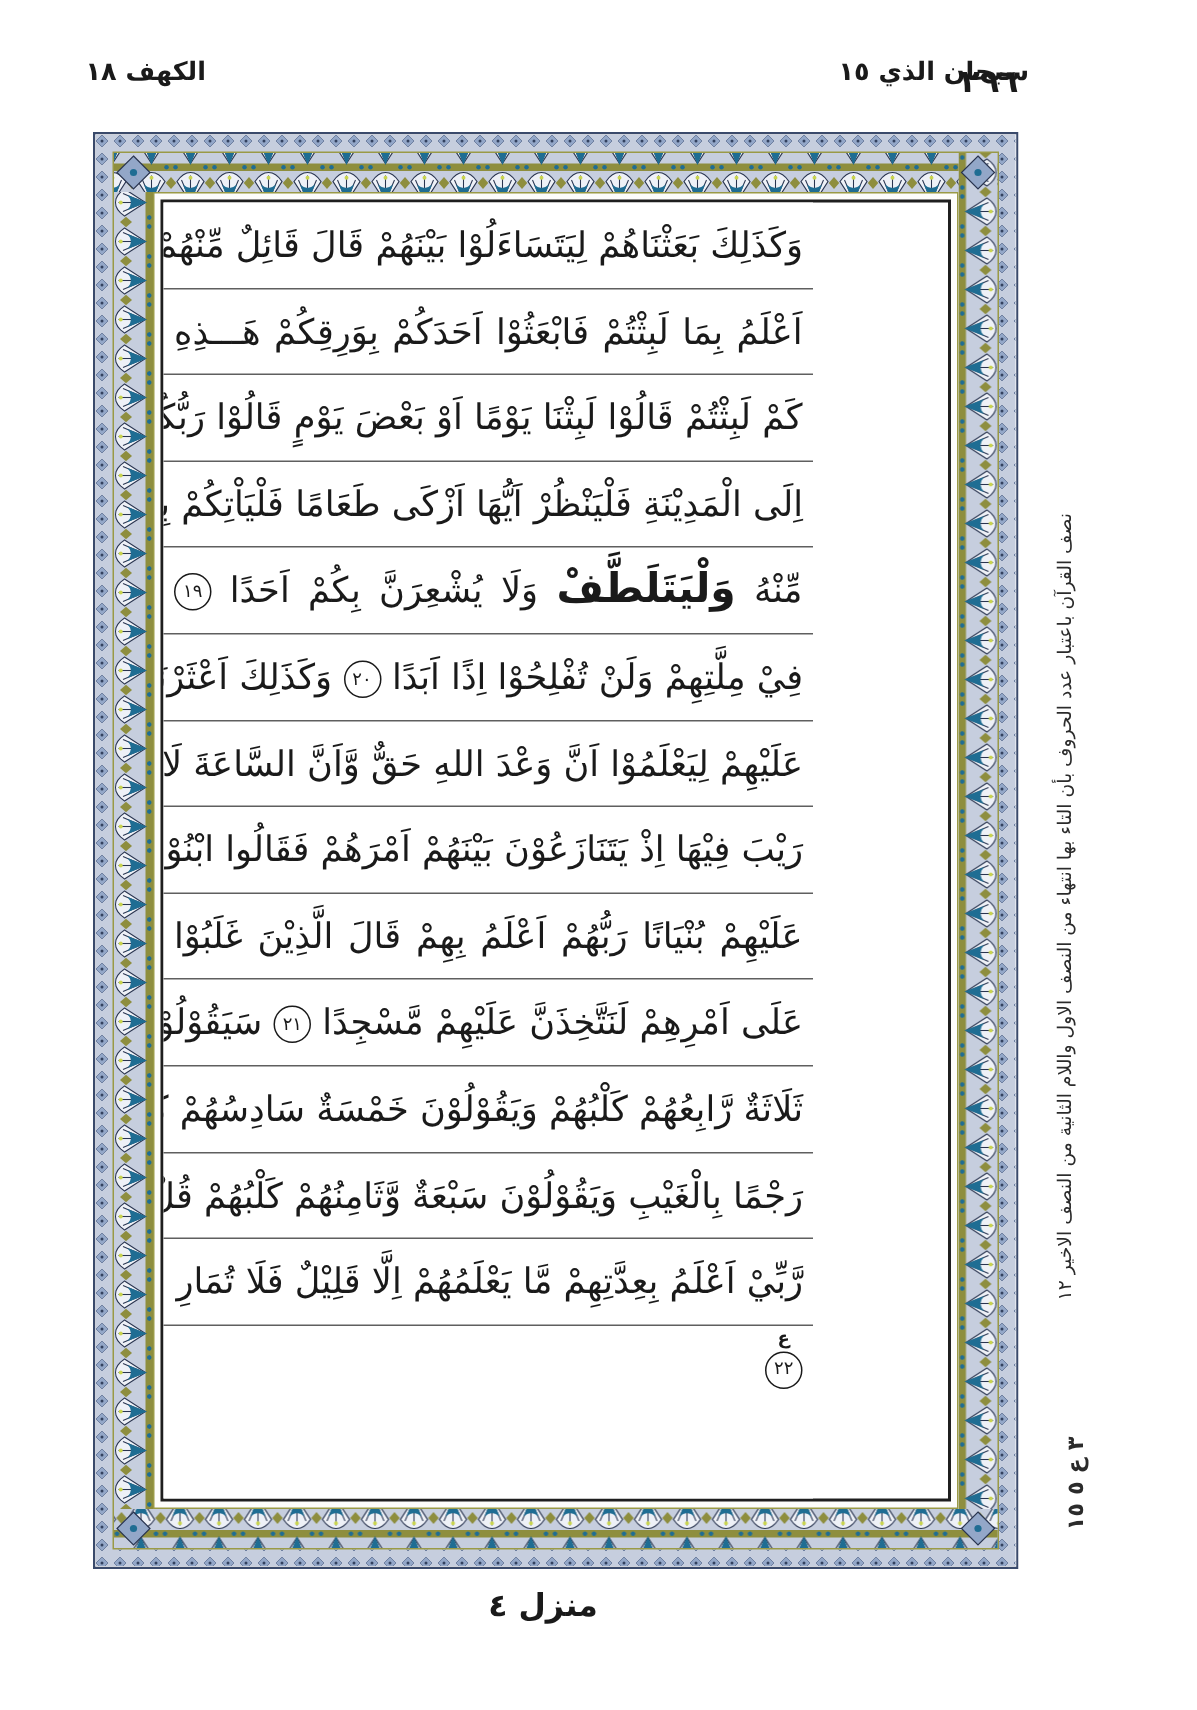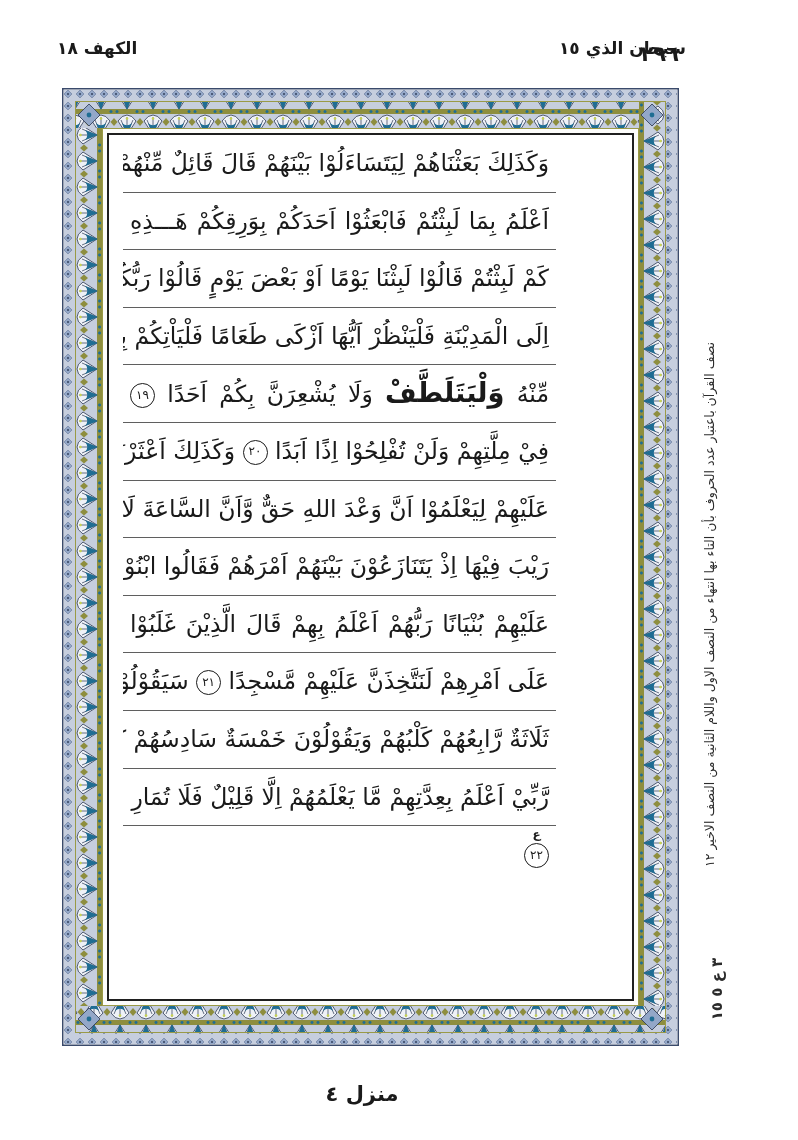--- a/index.html
+++ b/index.html
@@ -11,21 +11,21 @@
   }
   
   .hdr{position:absolute;direction:rtl;font-size:17px;font-weight:bold;white-space:nowrap;}
   .hdr-surah{top:38px;left:57px;}
   .hdr-page{top:42px;left:62px;width:617px;text-align:right;font-size:21px;letter-spacing:1px;}
   .hdr-juz{top:38px;right:112px;}
   
   .frame-svg{position:absolute;left:62px;top:88px;}
   
   .text-block{
-    position:absolute;left:123px;top:135px;width:433px;height:864px;
+    position:absolute;left:109px;top:135px;width:433px;height:864px;
     display:grid;grid-template-rows:repeat(15,1fr);
     background:#ffffff;
   }
   .qline{
     direction:rtl;
     text-align:justify;
     text-align-last:justify;
     -moz-text-align-last:justify;
     overflow:hidden;
     padding:0 7px;
@@ -60,21 +60,21 @@
   .ruku-margin-box .rot{
     width:108px;height:34px;
     transform:translateY(108px) rotate(-90deg);
     transform-origin:0 0;
     direction:rtl;text-align:center;white-space:nowrap;
     font-size:15px;font-weight:bold;color:#2b2b2b;line-height:34px;
   }
   
   .footer-label{
     position:absolute;top:1058px;left:62px;width:600px;text-align:center;
-    direction:rtl;font-size:21px;font-weight:bold;margin-top:24px;
+    direction:rtl;font-size:21px;font-weight:bold;
   }
 </style>
 </head>
 <body>
 
 <div class="hdr hdr-surah">الكهف ١٨</div>
 <div class="hdr hdr-page">٢٩٦</div>
 <div class="hdr hdr-juz">سبحان الذي ١٥</div>
 
 <svg class="frame-svg" width="617" height="958" viewBox="0 0 617 958" xmlns="http://www.w3.org/2000/svg">
@@ -143,20 +143,21 @@
     <div class="qline"><span>فِيْ مِلَّتِهِمْ وَلَنْ تُفْلِحُوْا اِذًا اَبَدًا</span> <span class="ayah">
         <span class="ayah-num">٢٠</span>
       </span> <span>وَكَذَلِكَ اَعْثَرْنَا</span> </div>
     <div class="qline"><span>عَلَيْهِمْ لِيَعْلَمُوْا اَنَّ وَعْدَ اللهِ حَقٌّ وَّاَنَّ السَّاعَةَ لَا</span> </div>
     <div class="qline"><span>رَيْبَ فِيْهَا اِذْ يَتَنَازَعُوْنَ بَيْنَهُمْ اَمْرَهُمْ فَقَالُوا ابْنُوْا</span> </div>
     <div class="qline"><span>عَلَيْهِمْ بُنْيَانًا رَبُّهُمْ اَعْلَمُ بِهِمْ قَالَ الَّذِيْنَ غَلَبُوْا</span> </div>
     <div class="qline"><span>عَلَى اَمْرِهِمْ لَنَتَّخِذَنَّ عَلَيْهِمْ مَّسْجِدًا</span> <span class="ayah">
         <span class="ayah-num">٢١</span>
       </span> <span>سَيَقُوْلُوْنَ</span> </div>
     <div class="qline"><span>ثَلَاثَةٌ رَّابِعُهُمْ كَلْبُهُمْ وَيَقُوْلُوْنَ خَمْسَةٌ سَادِسُهُمْ كَلْبُهُمْ</span> </div>
+    <div class="qline"><span>رَجْمًا بِالْغَيْبِ وَيَقُوْلُوْنَ سَبْعَةٌ وَّثَامِنُهُمْ كَلْبُهُمْ قُلْ</span> </div>
     <div class="qline"><span>رَّبِّيْ اَعْلَمُ بِعِدَّتِهِمْ مَّا يَعْلَمُهُمْ اِلَّا قَلِيْلٌ فَلَا تُمَارِ فِيْهِمْ</span> </div>
     <div class="qline"> <span class="ayah">
         <span class="ayah-num">٢٢</span>
         <span class="ruku-sup">ع</span>
       </span> </div>
   </div>
 
 <div class="margin-note-box">
   <div class="rot">نصف القرآن باعتبار عدد الحروف بأن التاء بها انتهاء من النصف الاول واللام الثانية من النصف الاخير ١٢</div>
 </div>

